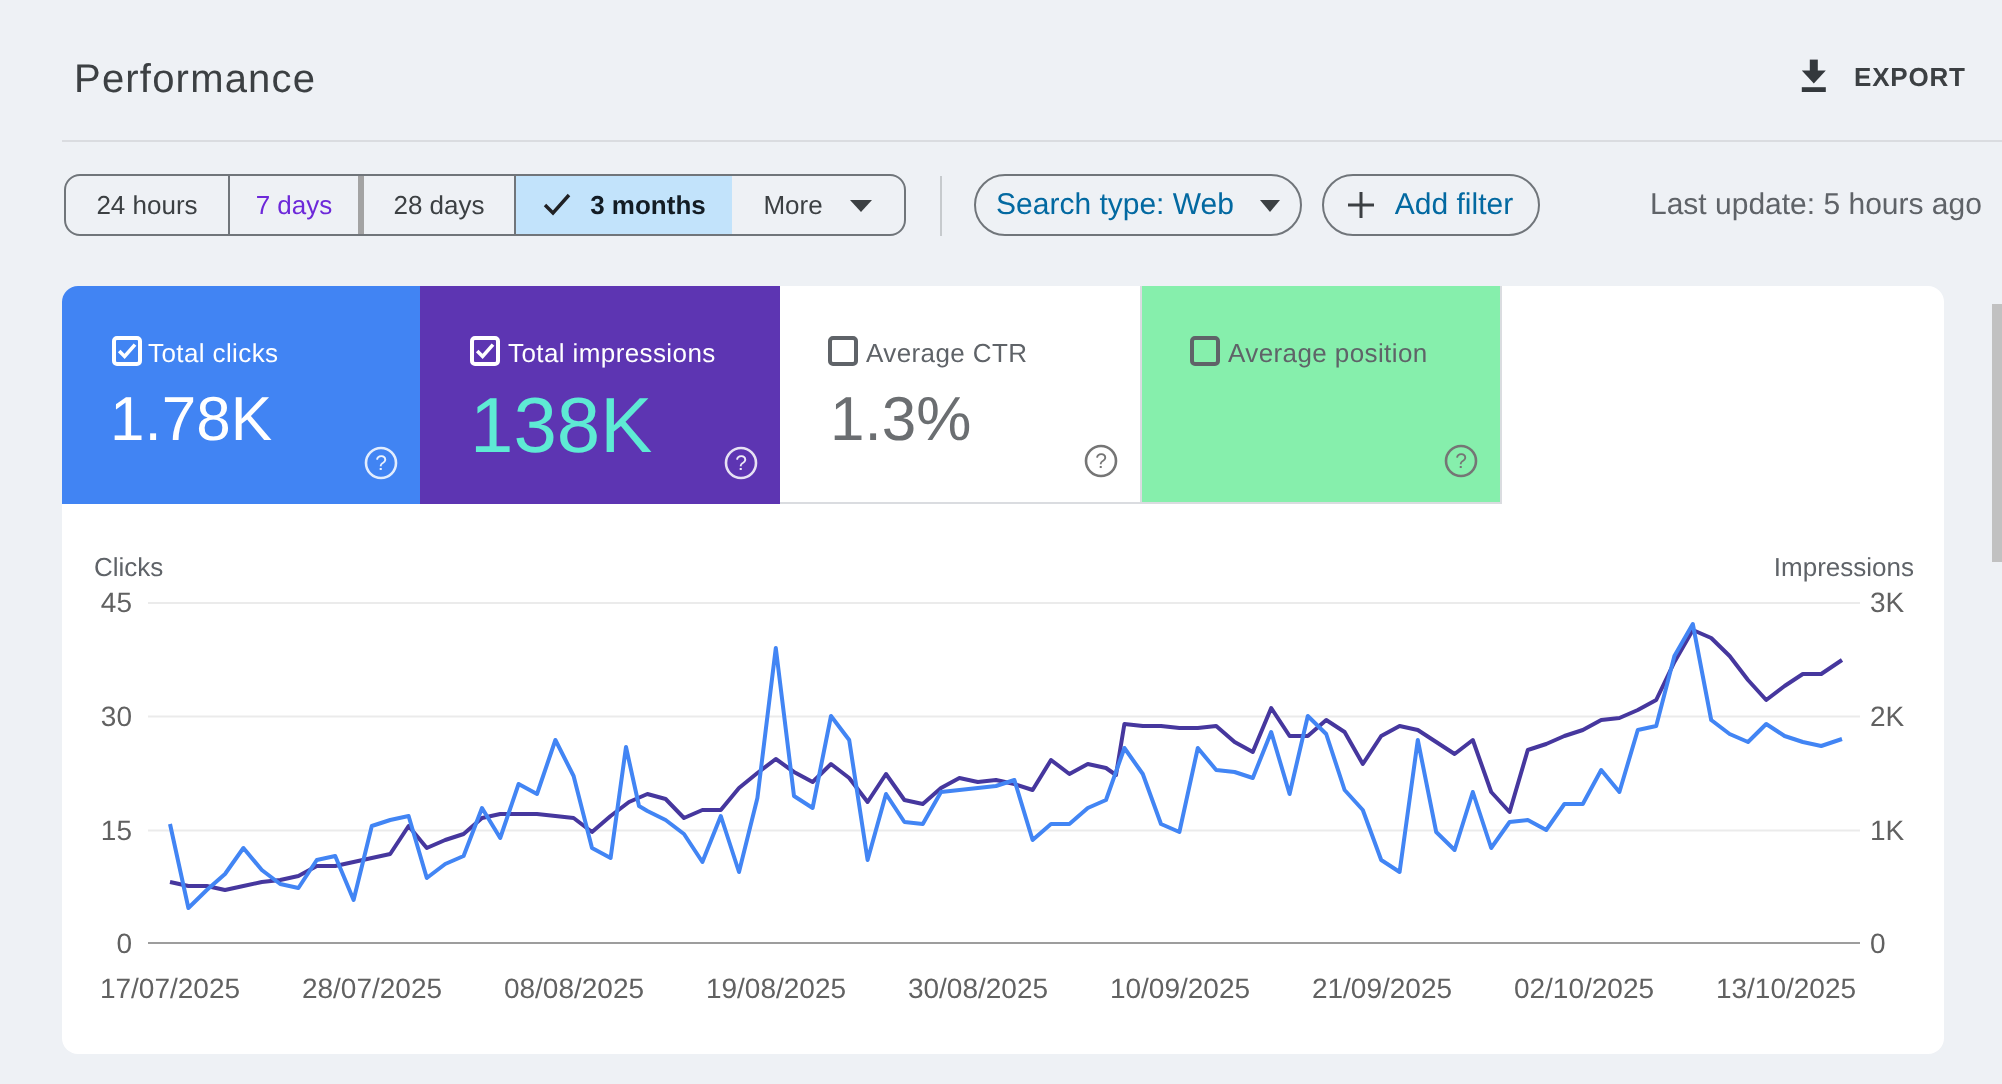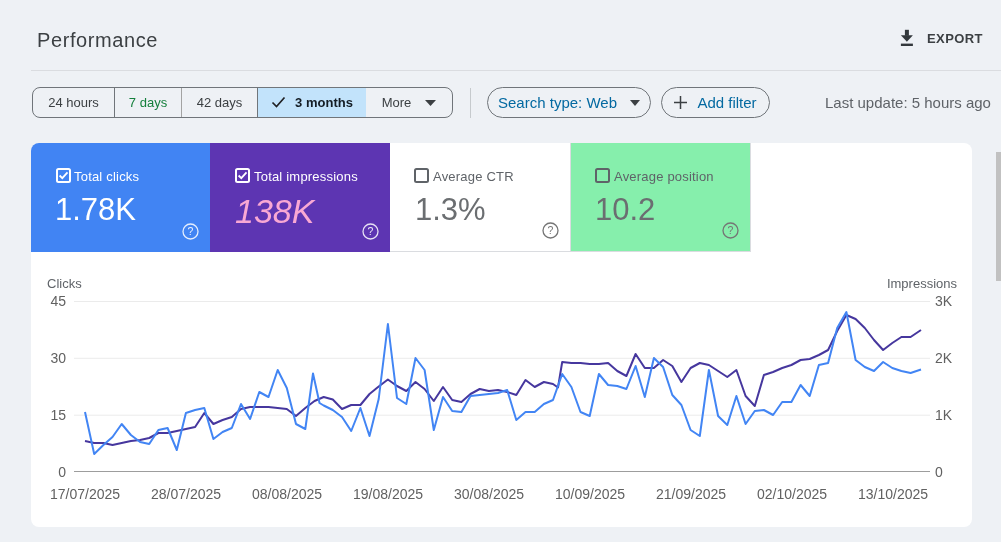--- a/index.html
+++ b/index.html
@@ -18,22 +18,22 @@
     <path d="M1.9 6.3 h12 L7.9 12.8 Z" fill="#33383c"></path>
     <rect x="1.9" y="14.6" width="12" height="2.4" fill="#33383c"></rect>
   </svg>
   <span style="position:absolute; left:29px; top:2px; font-size:13px; font-weight:bold; color:#3c4043; letter-spacing:0.4px;">EXPORT</span>
 </div>
 
 <div class="abs" style="left:31px; top:70px; width:970px; height:1px; background:#dadce0;"></div>
 
 <div class="abs" style="left:32px; top:87px; width:421px; height:31px; border:1px solid #70757a; border-radius:8px; display:flex; overflow:hidden;">
   <div style="width:82px; border-right:1px solid #70757a; display:flex; align-items:center; justify-content:center; font-size:13px; color:#3c4043;">24 hours</div>
-  <div style="width:67px; border-right:1px solid #a3a3a3; display:flex; align-items:center; justify-content:center; font-size:13px; color:#15803d;">7 days</div>
-  <div style="width:76px; border-right:1px solid #70757a; display:flex; align-items:center; justify-content:center; font-size:13px; color:#3c4043;">42 days</div>
+  <div style="width:67px; border-right:3px solid #a3a3a3; display:flex; align-items:center; justify-content:center; font-size:13px; color:#6d28d9;">7 days</div>
+  <div style="width:76px; border-right:1px solid #70757a; display:flex; align-items:center; justify-content:center; font-size:13px; color:#3c4043;">28 days</div>
   <div style="width:108px; background:#c2e3fb; display:flex; align-items:center; justify-content:center; font-size:13px; font-weight:bold; color:#131c24;">
     <svg width="15" height="13" viewBox="0 0 15 13" style="margin-right:9px;">
         <path d="M1.5 6.5 L5.5 10.5 L13.5 1.5" stroke="#202124" stroke-width="1.7" fill="none"></path>
       </svg>3 months</div>
   <div style="flex:1; display:flex; align-items:center; justify-content:center; font-size:13px; color:#3c4043;">More
     <svg width="11" height="6" viewBox="0 0 11 6" style="margin-left:14px;">
         <path d="M0 0 L11 0 L5.5 6 Z" fill="#3c4043"></path>
       </svg>
   </div>
 </div>
@@ -68,21 +68,21 @@
     <text x="8.5" y="12.2" font-size="10.5" fill="rgba(255,255,255,0.9)" text-anchor="middle" font-family="Liberation Sans">?</text>
   </svg>
 </div>
 
 <div class="abs" style="left:210px; top:143px; width:180px; height:109px; background:#5d35b2;">
   <svg width="15" height="15" viewBox="0 0 15 15" style="position:absolute; left:25px; top:25px;">
     <rect x="1" y="1" width="13" height="13" rx="1.5" fill="none" stroke="#fff" stroke-width="2"></rect>
     <path d="M3.6 7.5 L6.3 10.2 L11.5 4.3" stroke="#fff" stroke-width="1.8" fill="none"></path>
   </svg>
   <span style="position:absolute; left:44px; top:26px; font-size:13px; letter-spacing:0.2px; color:#fff;">Total impressions</span>
-  <span style="position:absolute; left:25px; top:49px; font-size:34px; color:#f9a8d4;font-style:italic;">138K</span>
+  <span style="position:absolute; left:25px; top:49px; font-size:39px; color:#5eead4;">138K</span>
   <svg width="17" height="17" viewBox="0 0 17 17" style="position:absolute; right:11px; bottom:12px;">
     <circle cx="8.5" cy="8.5" r="7.5" fill="none" stroke="rgba(255,255,255,0.85)" stroke-width="1.3"></circle>
     <text x="8.5" y="12.2" font-size="10.5" fill="rgba(255,255,255,0.9)" text-anchor="middle" font-family="Liberation Sans">?</text>
   </svg>
 </div>
 
 <div class="abs" style="left:390px; top:143px; width:181px; height:109px; background:#fff; border-right:1px solid #dadce0; border-bottom:1px solid #dadce0;">
   <svg width="15" height="15" viewBox="0 0 15 15" style="position:absolute; left:24px; top:25px;">
     <rect x="1" y="1" width="13" height="13" rx="1.5" fill="none" stroke="#5f6368" stroke-width="2"></rect>
   </svg>
@@ -92,21 +92,20 @@
     <circle cx="8.5" cy="8.5" r="7.5" fill="none" stroke="#757575" stroke-width="1.3"></circle>
     <text x="8.5" y="12.2" font-size="10.5" fill="#757575" text-anchor="middle" font-family="Liberation Sans">?</text>
   </svg>
 </div>
 
 <div class="abs" style="left:571px; top:143px; width:180px; height:109px; background:#86efac; border-right:1px solid #dadce0; border-bottom:1px solid #dadce0;">
   <svg width="15" height="15" viewBox="0 0 15 15" style="position:absolute; left:24px; top:25px;">
     <rect x="1" y="1" width="13" height="13" rx="1.5" fill="none" stroke="#5f6368" stroke-width="2"></rect>
   </svg>
   <span style="position:absolute; left:43px; top:26px; font-size:13px; letter-spacing:0.2px; color:#5f6368;">Average position</span>
-  <span style="position:absolute; left:24px; top:49px; font-size:31px; color:#6b6e71;">10.2</span>
   <svg width="17" height="17" viewBox="0 0 17 17" style="position:absolute; right:11px; bottom:12px;">
     <circle cx="8.5" cy="8.5" r="7.5" fill="none" stroke="#757575" stroke-width="1.3"></circle>
     <text x="8.5" y="12.2" font-size="10.5" fill="#757575" text-anchor="middle" font-family="Liberation Sans">?</text>
   </svg>
 </div>
 
 <svg class="abs" width="1001" height="542" viewBox="0 0 1001 542" style="left:0; top:0; pointer-events:none;" font-family="Liberation Sans">
 
   <line x1="74" y1="301.5" x2="930" y2="301.5" stroke="#ebebeb" stroke-width="1"></line>
   <line x1="74" y1="358.3" x2="930" y2="358.3" stroke="#ebebeb" stroke-width="1"></line>

